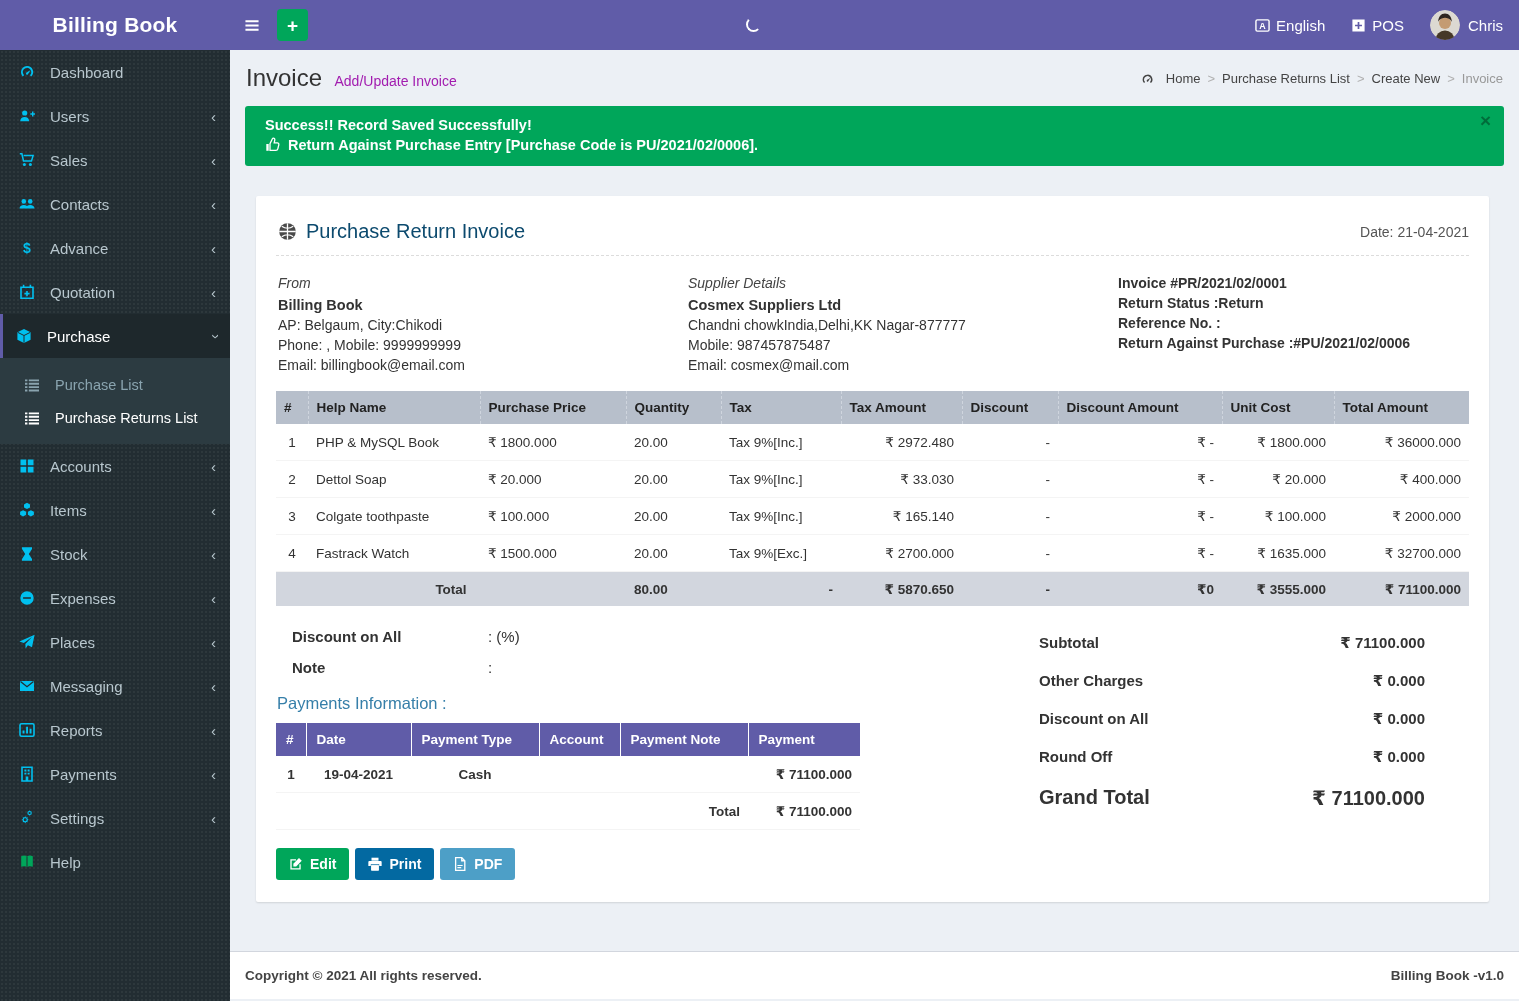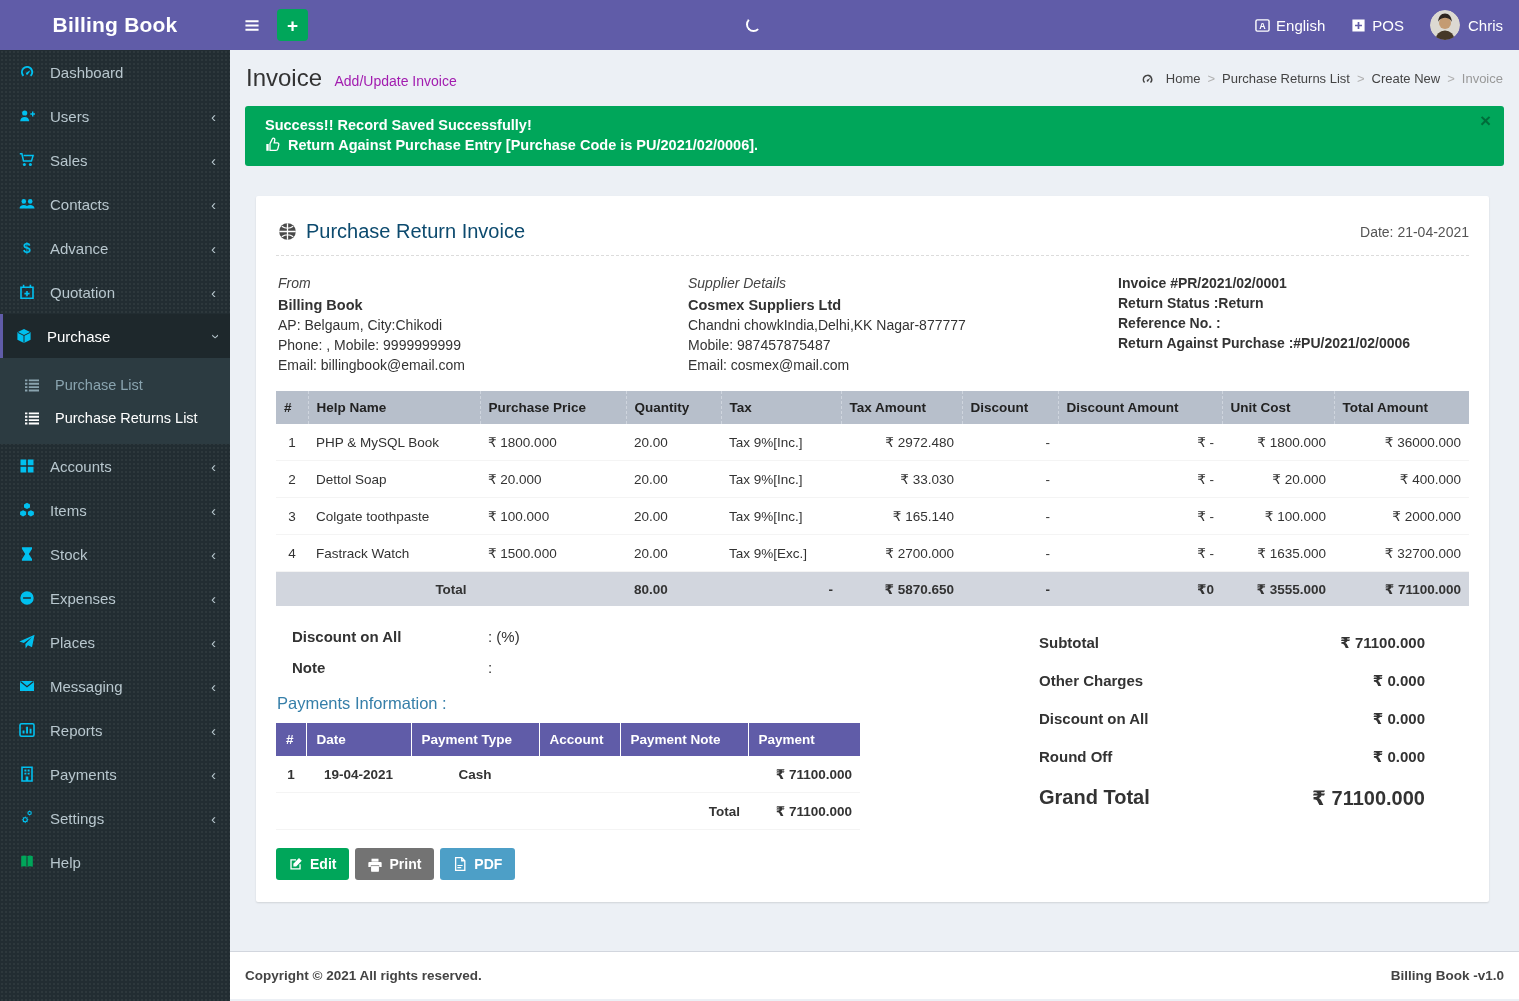--- a/index.html
+++ b/index.html
@@ -556,21 +556,21 @@
             </tbody>
         </table>
         <div class="actions" id="actions">
             <button class="btn" style="background: rgb(0, 166, 90);">
               <svg width="14" height="14" viewBox="0 0 16 16" fill="currentColor">
                 <path d="M12.6 8.2v5.3H2.3V3.2H8" fill="none" stroke="#fff" stroke-width="1.5"></path>
                 <path d="M11.4 1.2 14.6 4.4 8.2 10.8H5V7.6z" fill="#fff"></path>
               </svg>
               <span>Edit</span>
             </button>
-            <button class="btn" style="background: #737373; align-items: flex-end;">
+            <button class="btn" style="background: #0369a1;">
               <svg width="14" height="14" viewBox="0 0 16 16" fill="currentColor">
                 <path d="M4 .8h8v3.4H4z" fill="#fff"></path>
                 <path d="M1.6 4.6h12.8c.7 0 1.2.5 1.2 1.2v4.6h-2.8V8.2H3.2v2.2H.4V5.8c0-.7.5-1.2 1.2-1.2z" fill="#fff"></path>
                 <path d="M4 9.6h8v5.6H4z" fill="#fff" stroke="#fff"></path>
               </svg>
               <span>Print</span>
             </button>
             <button class="btn" style="background: rgb(77, 159, 199);">
               <svg width="14" height="14" viewBox="0 0 16 16" fill="currentColor">
                 <path d="M3 .8h7l3.5 3.5V15.2H3z" fill="none" stroke="#fff" stroke-width="1.5"></path>

